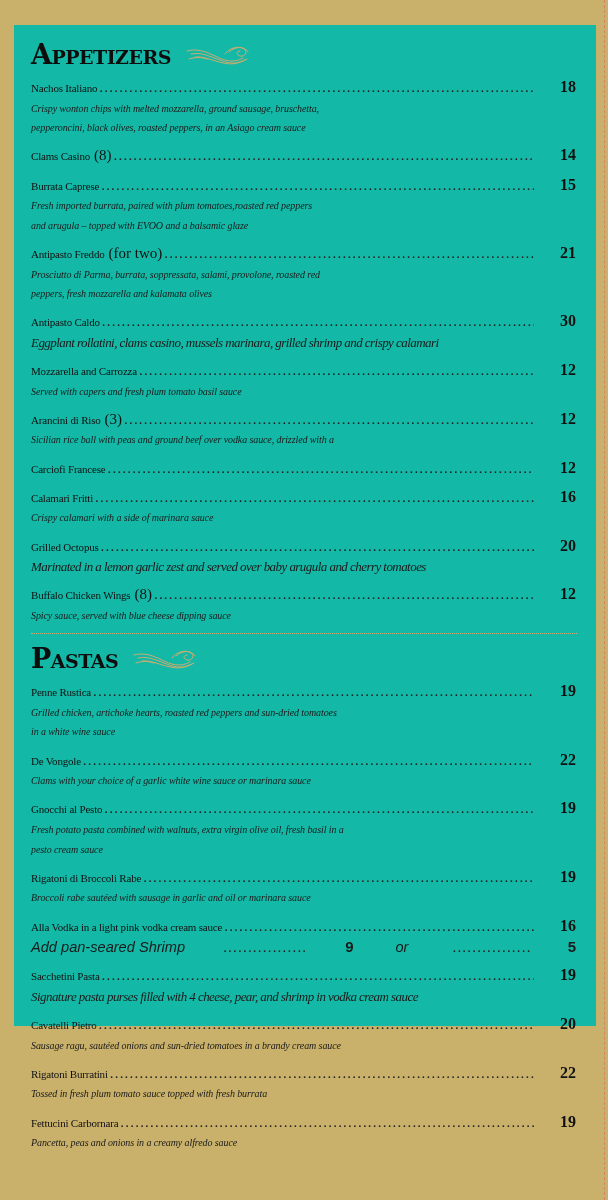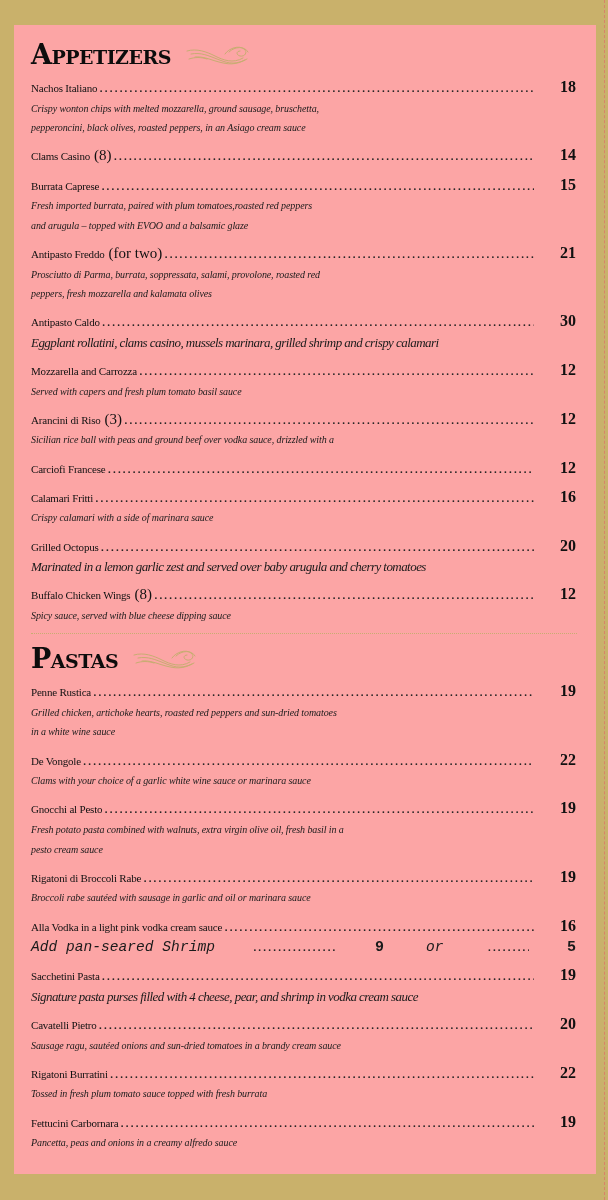--- a/index.html
+++ b/index.html
@@ -8,22 +8,22 @@
     background: #c9b16b;
     position: relative;
     font-family: "DejaVu Serif", "Liberation Serif", serif;
     color: #111;
   }
   .edge-line {
     position: absolute; left: 604px; top: 0; width: 0; height: 1200px;
     border-left: 1px dashed #d9826a;
   }
   .panel {
-    position: absolute; left: 14px; top: 25px; width: 582px; height: 1149px;
-    background: #fca5a5;
+    position: absolute; left: 14px; top: 25px; width: 582px; height: 1001px;
+    background: #14b8a6;
   }
   .content {
     position: absolute; left: 17px; top: 13px; width: 545px;
   }
   .section-head {
     display: flex; align-items: center; height: 34px;
   }
   .section-title {
     font-family: "DejaVu Serif", serif;
     font-weight: bold;
@@ -61,21 +61,21 @@
     font-weight: bold; font-size: 16px; margin-left: 24px;
   }
   .item-desc {
     font-family: "Liberation Serif", serif;
     font-style: italic; font-size: 10px; line-height: 19.6px;
     color: #1a1a1a; letter-spacing: -0.1px;
   }
   .item-desc.tight { letter-spacing: -0.55px; font-size: 13px; }
   .addon-line {
     display: flex; align-items: baseline;
-    font-family: Liberation Mono, monospace; font-style: italic; font-size: 14.6px;
+    font-family: Liberation Sans, sans-serif; font-style: italic; font-size: 14.6px;
     line-height: 19.6px; white-space: nowrap; color: #1a1a1a; gap: 36px;
   }
   .addon-line .leader { flex: 0 0 auto; font-style: normal; }
   .addon-line .leader.grow { flex: 1; }
   .addon-price { font-weight: bold; font-style: normal; font-size: 15px; }
   .addon-or { margin: 0 6px 0 6px; }
   .separator {
     height: 0; border-top: 1.5px dotted #c8ad72;
     margin: 6px 0 8px 0; width: 546px;
   }

